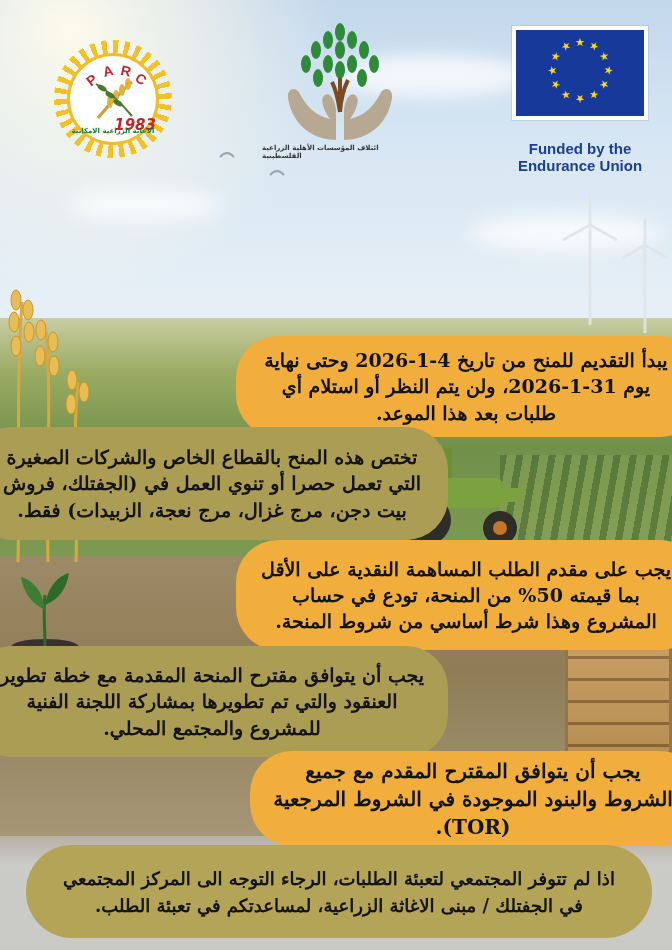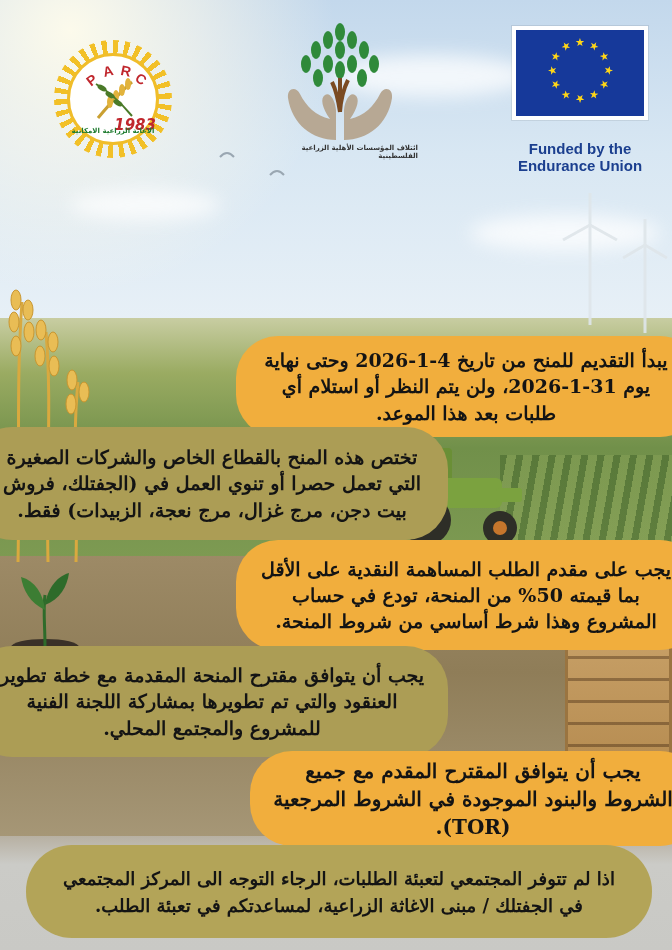--- a/index.html
+++ b/index.html
@@ -40,21 +40,21 @@
     font-family:"Liberation Sans",sans-serif;}
   .pl0{left:17px;top:16px;transform:rotate(-38deg);}
   .pl1{left:33px;top:7px;transform:rotate(-13deg);}
   .pl2{left:51px;top:7px;transform:rotate(12deg);}
   .pl3{left:66px;top:15px;transform:rotate(36deg);}
   .parc-year{position:absolute;left:0;right:0;top:60px;text-align:right;
     color:#c0272d;font-size:15px;font-weight:bold;font-style:italic;}
   .parc-arc{position:absolute;left:0;right:0;top:71px;text-align:center;color:#1c7a2d;
     font-size:7px;font-weight:bold;direction:rtl;}
   .coalition-logo{position:absolute;left:272px;top:20px;width:136px;height:140px;}
-  .coalition-arc{position:absolute;left:-10px;right:-10px;bottom:0;text-align:right;color:#333;
+  .coalition-arc{position:absolute;left:-10px;right:-10px;bottom:0;text-align:left;color:#333;
     font-size:7px;font-weight:bold;direction:rtl;}
   .eu-block{position:absolute;left:505px;top:26px;width:150px;height:140px;text-align:center;}
   .eu-flag{position:relative;margin:0 auto;width:128px;height:86px;background:#16399a;
     border:4px solid #fff;box-sizing:content-box;box-shadow:0 0 0 1px rgba(0,0,0,.08);}
   .star-ring{position:absolute;left:50%;top:50%;width:0;height:0;}
   .star-ring span{position:absolute;left:-6px;top:-8px;width:12px;text-align:center;
     color:#ffd617;font-size:11px;line-height:1;}
   .star-ring span:nth-child(1){transform:rotate(0deg) translateY(-28px);}
   .star-ring span:nth-child(2){transform:rotate(30deg) translateY(-28px);}
   .star-ring span:nth-child(3){transform:rotate(60deg) translateY(-28px);}

